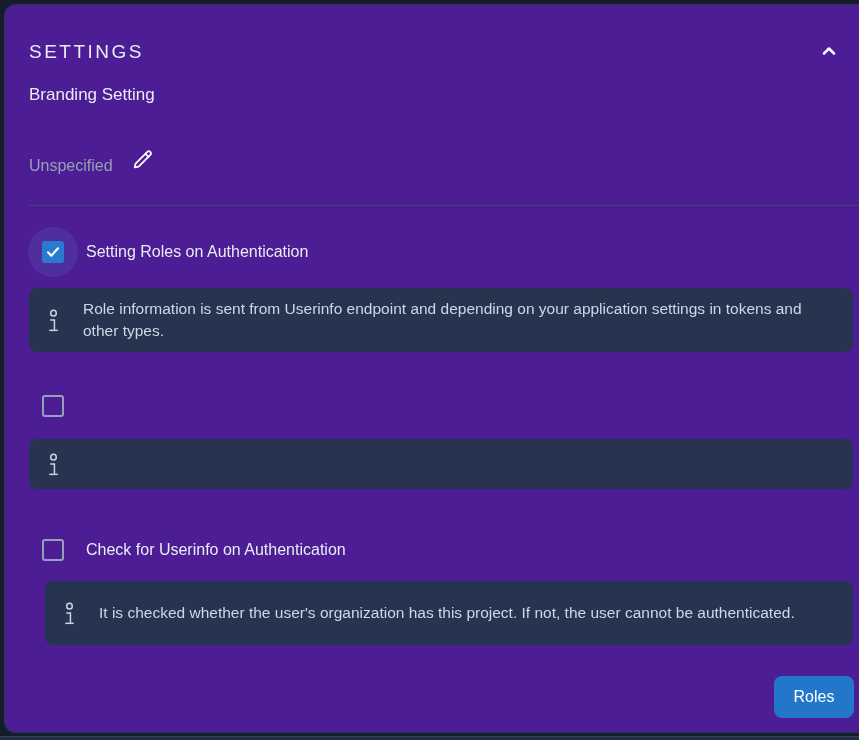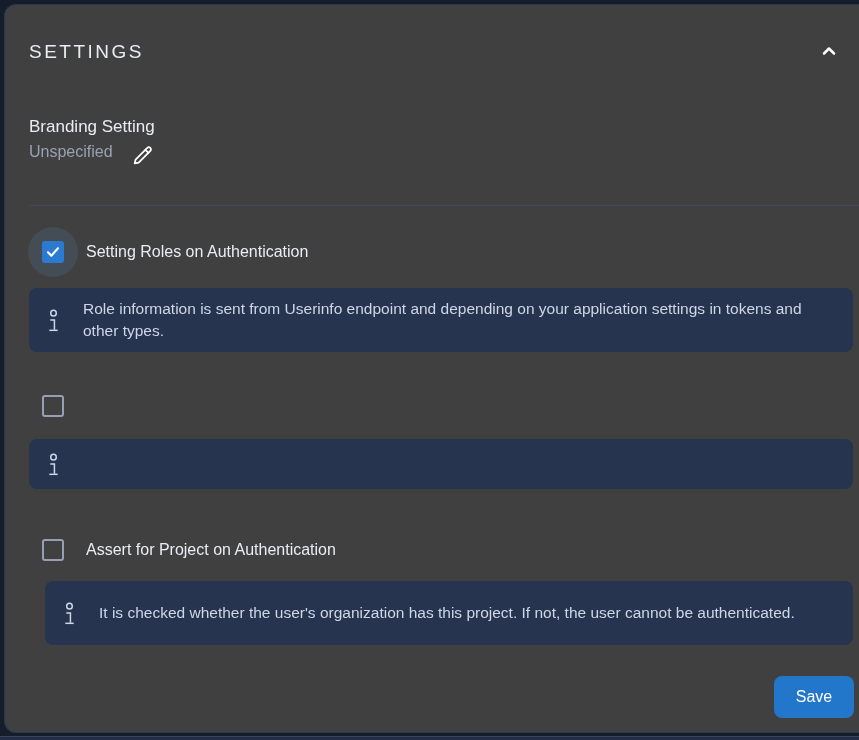--- a/index.html
+++ b/index.html
@@ -6,21 +6,21 @@
   html, body { width: 859px; height: 740px; }
   body {
     font-family: "Liberation Sans", sans-serif;
     background: #151c2a;
     position: relative;
     overflow: hidden;
   }
   .card {
     position: absolute;
     left: 4px; top: 4px; right: 0; bottom: 7px;
-    background: #404040;
+    background: #4c1d95;
     border: 1px solid #2a3750;
     border-right: none;
     border-radius: 12px 0 0 12px;
   }
   .card-header {
     position: absolute; top: 32px; left: 24px; right: 16px;
     height: 30px;
     display: flex; align-items: center; justify-content: space-between;
   }
   .card-title {
@@ -28,26 +28,26 @@
     font-size: 19px;
     font-weight: 500;
     letter-spacing: 2.5px;
   }
   .collapse-btn {
     background: none; border: none; cursor: pointer;
     width: 28px; height: 28px;
     display: flex; align-items: center; justify-content: center;
   }
   .section-title {
-    position: absolute; top: 112px; left: 24px;
+    position: absolute; top: 80px; left: 24px;
     color: #e9ecf2; font-size: 17px; font-weight: 400;
   }
   .branding-row {
     position: absolute; top: 138px; left: 24px;
-    display: flex; align-items: flex-start; gap: 16px;
+    display: flex; align-items: flex-end; gap: 16px;
     height: 32px;
   }
   .branding-value { color: #98a1b3; font-size: 16px; }
   .edit-btn {
     background: none; border: none; cursor: pointer;
     width: 28px; height: 28px;
     display: flex; align-items: center; justify-content: center;
   }
   .divider {
     position: absolute; top: 200px; left: 24px; right: 0;
@@ -194,31 +194,31 @@
       </svg>
     </span>
   </div>
 
   <div class="setting-row row-3">
     <button class="cb">
       <span style="display:contents">
         
       </span>
     </button>
-    <label class="cb-label">Assert for Project on Authentication</label>
+    <label class="cb-label">Check for Userinfo on Authentication</label>
   </div>
 
   <div class="info-box info-3">
     <span class="info-icon">
       <svg width="13" height="27" viewBox="0 0 14 28" fill="none" stroke="#cfd6e4" stroke-width="1.6">
         <circle cx="7" cy="5" r="3"></circle>
         <path d="M3.5 12.5 H8 V23"></path>
         <path d="M2.5 23.5 H11.5"></path>
       </svg>
     </span>
     <span class="info-text">It is checked whether the user's organization has this project. If not, the user cannot be authenticated.</span>
   </div>
 
-  <button class="save-btn">Save</button>
+  <button class="save-btn">Roles</button>
 
 </div>
 
 <div class="next-card-strip"></div>
 
 </body></html>

